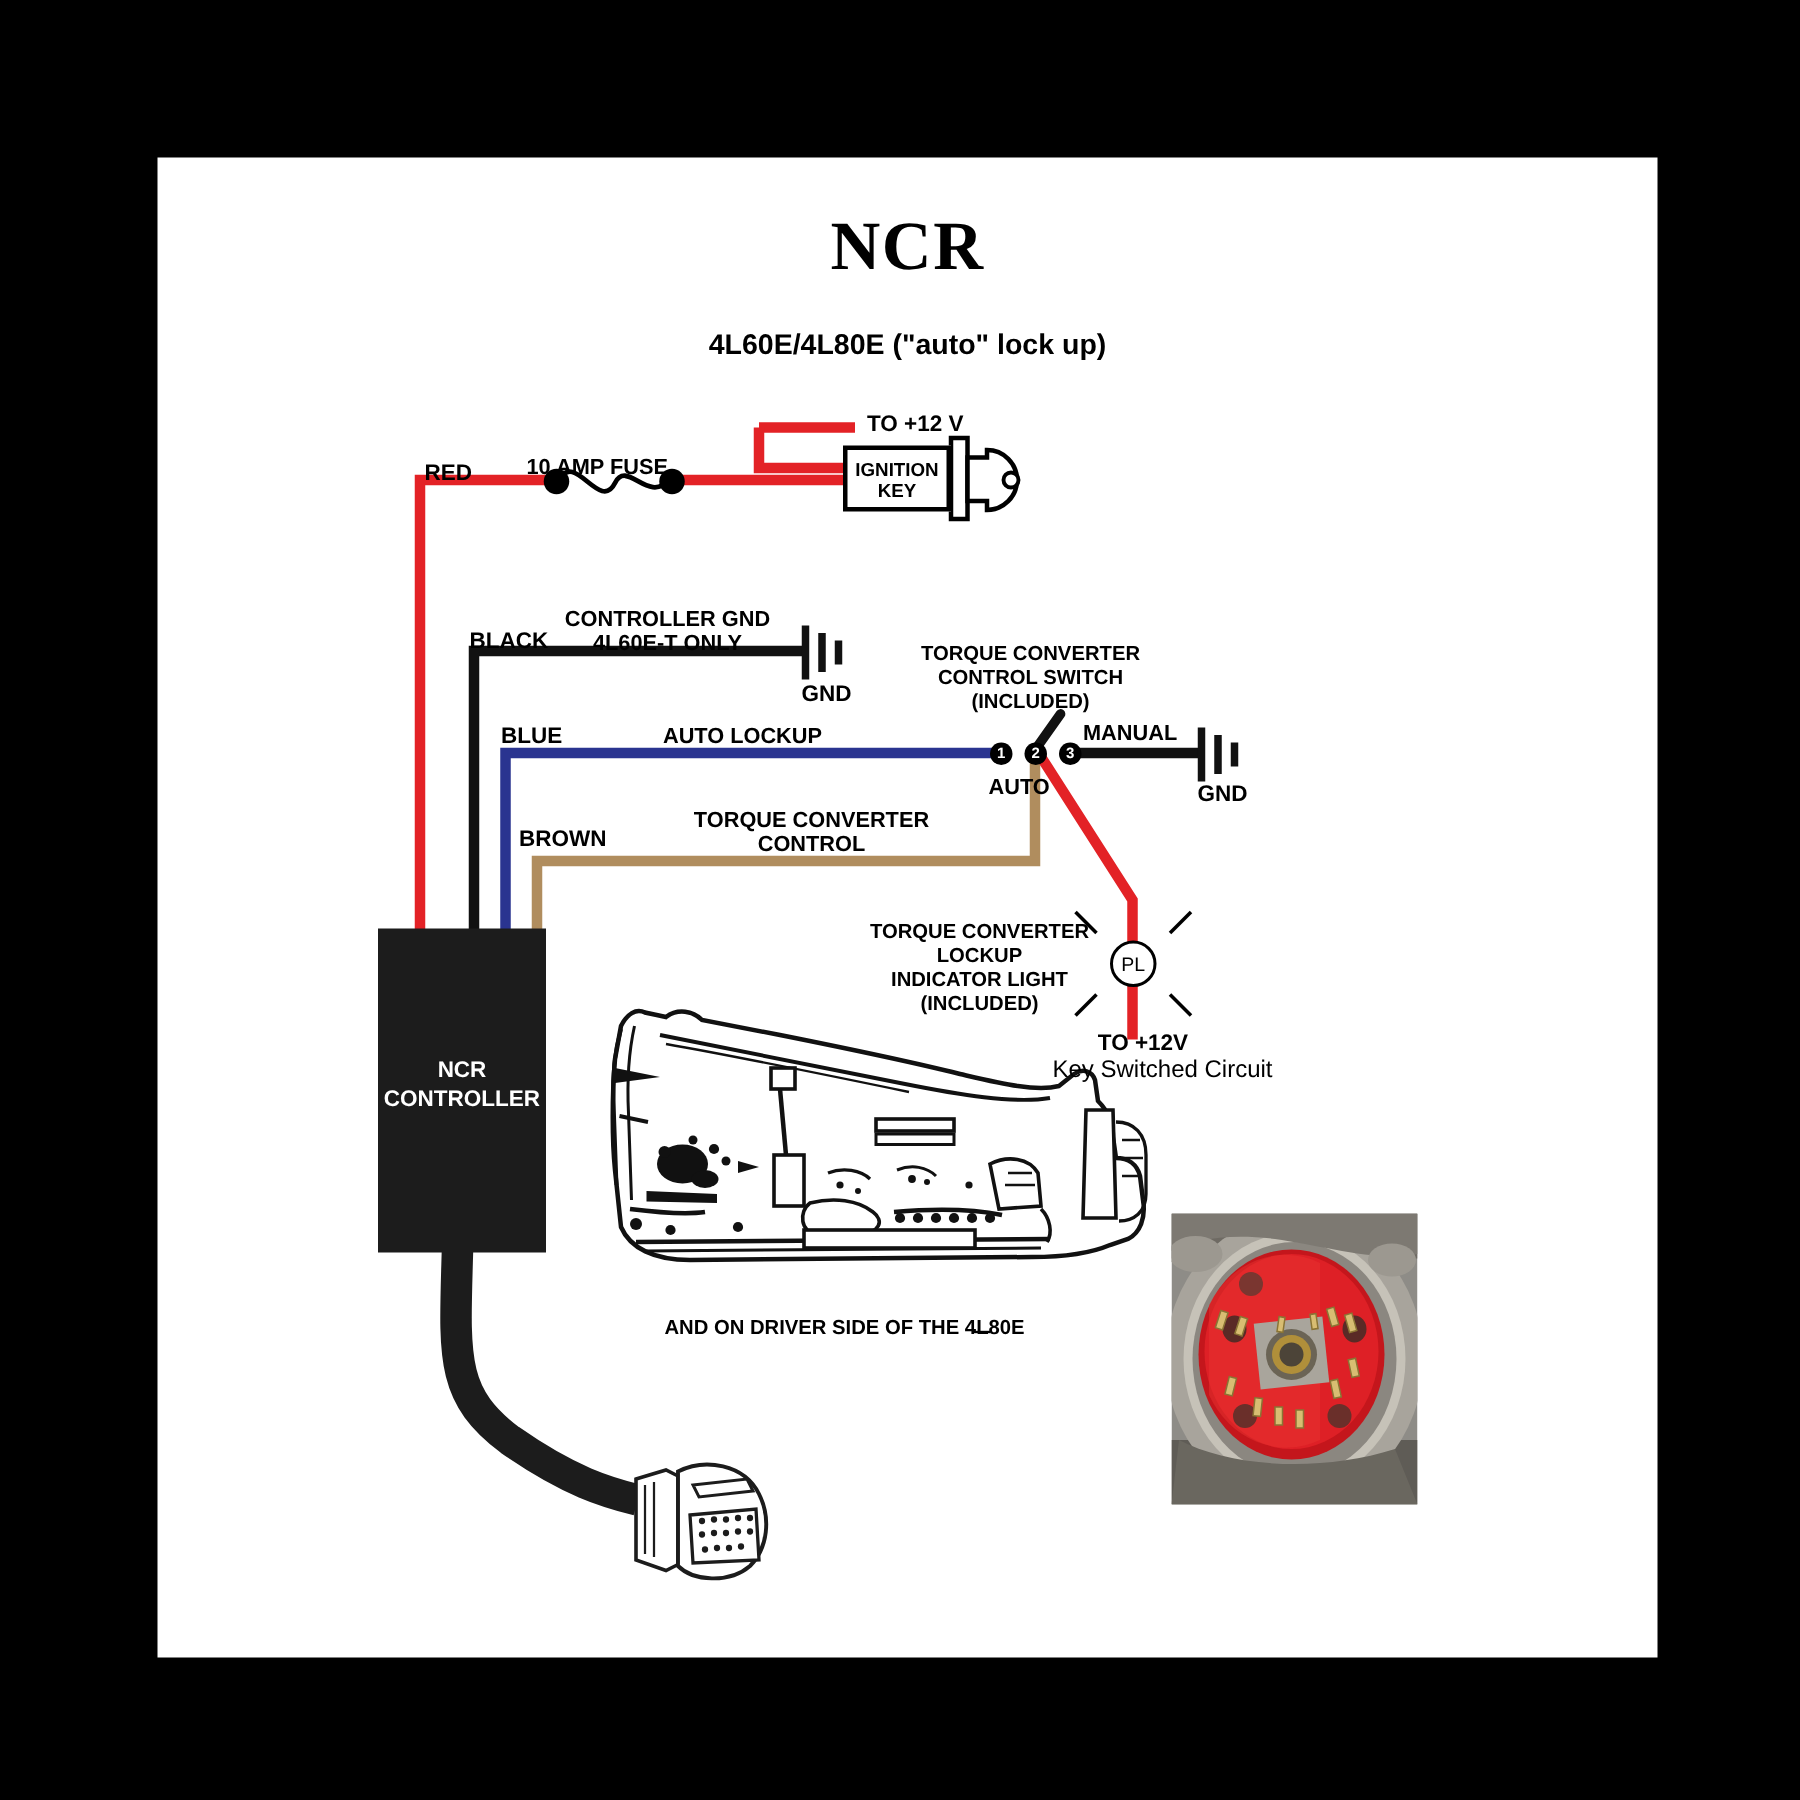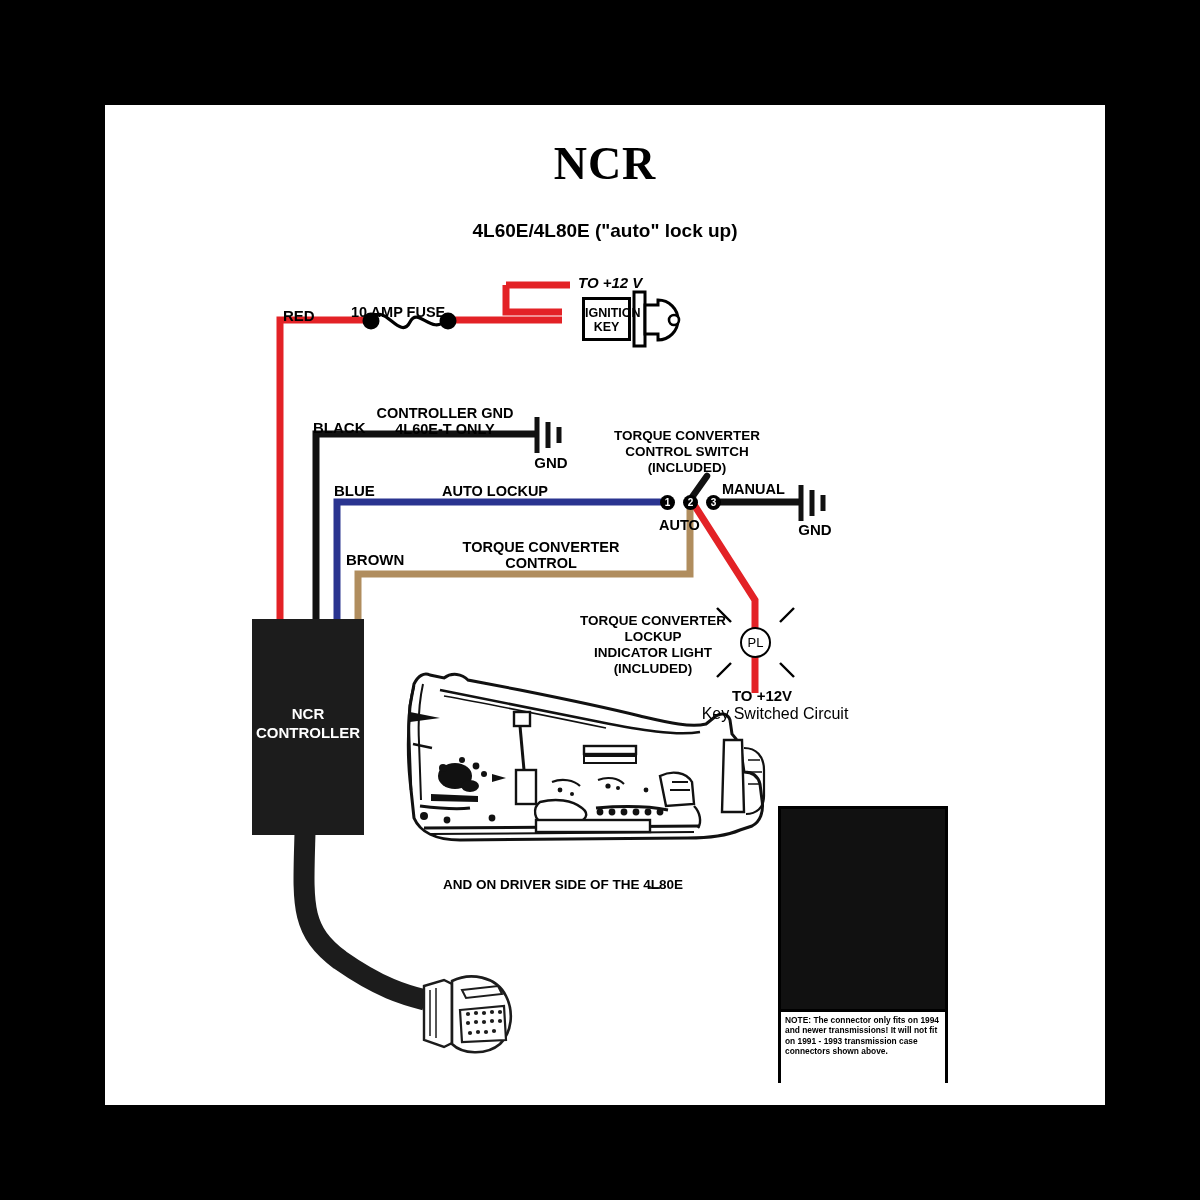--- a/index.html
+++ b/index.html
@@ -99,26 +99,25 @@
     text-align: center;
     color: #ffffff;
     font-size: 15px;
     font-weight: bold;
     line-height: 1.25;
   }
   #ign-box {
     position: absolute;
     left: 562px;
     top: 297px;
-    width: 49px;
+    width: 72px;
     height: 44px;
     border: 3px solid #000;
     background: #fff;
     box-sizing: border-box;
-    margin-left: 20px;
   }
   #ign-box .ign-text {
     position: absolute;
     top: 6px;
     width: 100%;
     text-align: center;
     font-size: 12.5px;
     font-weight: bold;
     line-height: 1.15;
   }
@@ -389,21 +388,21 @@
     </g>
 
     <line x1="648" y1="888" x2="660" y2="888" stroke="#000000" stroke-width="1.6"></line>
   </svg>
 
   <div class="lbl ctr title-ncr" style="left:605px; top:138px;">NCR</div>
   <div class="lbl ctr title-model" style="left:605px; top:220px;">4L60E/4L80E ("auto" lock up)</div>
 
   <div class="lbl wire-name" style="left:283px; top:308px;">RED</div>
   <div class="lbl wire-fn" style="left:351px; top:304px;">10 AMP FUSE</div>
-  <div class="lbl wire-fn" style="left:578px; top:275px; font-size:15px;font-style:italic;">TO  +12 V</div>
+  <div class="lbl wire-fn" style="left:578px; top:275px; font-size:15px;">TO  +12 V</div>
 
   <div id="ign-box">
     <div class="ign-text">
       <span>IGNITION</span><br>
       <span>KEY</span>
     </div>
   </div>
 
   <div class="lbl wire-name" style="left:313px; top:420px;">BLACK</div>
   <div class="lbl ctr wire-fn" style="left:445px; top:405px;">CONTROLLER GND</div>
@@ -440,17 +439,14 @@
 
   <div id="ctrl-box">
     <div class="ctrl-text">
       <span>NCR</span><br>
       <span>CONTROLLER</span>
     </div>
   </div>
 
   <div class="lbl ctr small-bold" style="left:563px; top:877px;">AND ON DRIVER SIDE OF THE 4L80E</div>
 
-  <div id="photo">
-    <div id="photo-note">NOTE: The connector only fits on 1994 and newer transmissions! It will not fit on 1991 - 1993 transmission case connectors shown above.</div>
-  </div>
 
 </div>
 
 </body></html>

